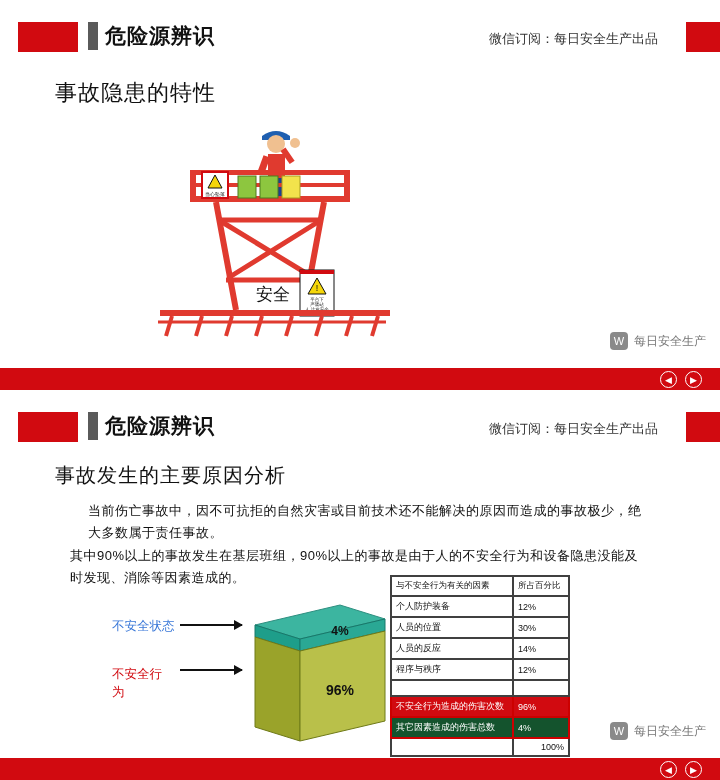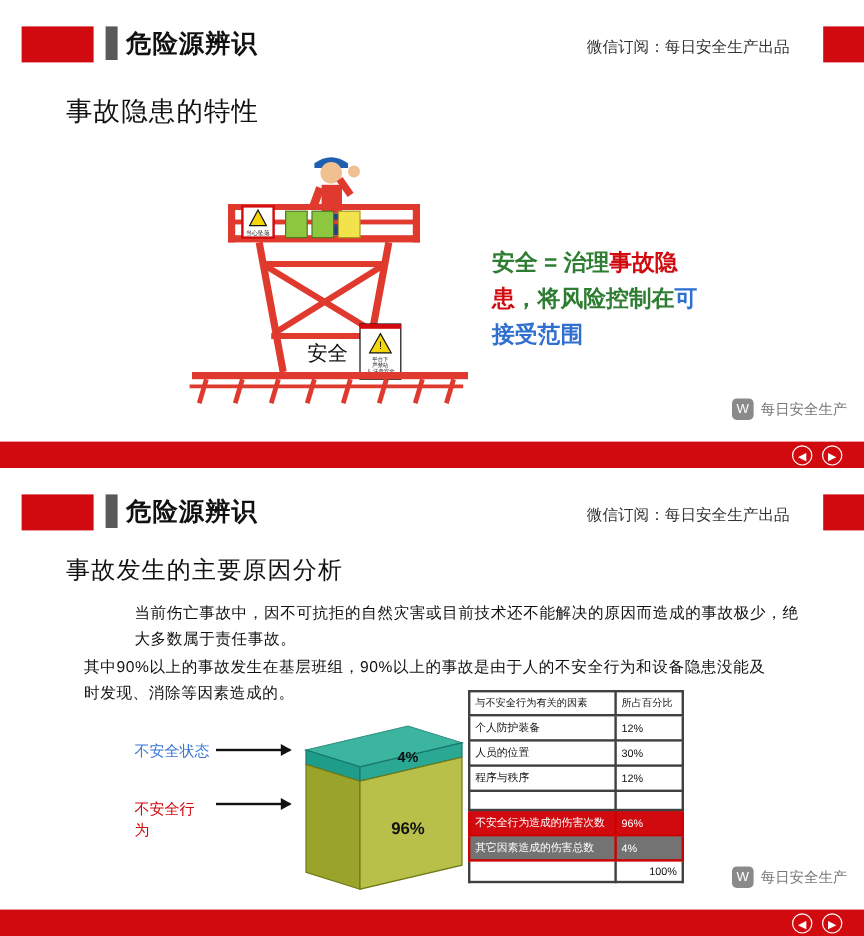--- a/index.html
+++ b/index.html
@@ -78,21 +78,21 @@
   }
 
   
   .s2-title {
     position:absolute; left:55px; top:72px;
     font-size:20px; color:#111; letter-spacing:1px;
   }
   .s2-p {
     position:absolute; font-size:13px; color:#111; line-height:22px; letter-spacing:0.5px;
   }
-  .s2-p1 { left:88px; top:110px; width:560px;margin-left:24px; }
+  .s2-p1 { left:88px; top:110px; width:560px; }
   .s2-p2 { left:70px; top:155px; width:580px; }
 
   .label-state {
     position:absolute; left:112px; top:228px; font-size:12.5px; color:#3a78d8;
   }
   .label-act {
     position:absolute; left:112px; top:275px; font-size:12.5px; color:#d10a10; line-height:18px; width:60px;
   }
   .arrow1 { position:absolute; left:180px; top:234px; width:62px; height:2px; background:#111; }
   .arrow1:after { content:""; position:absolute; right:-1px; top:-4px; border-left:9px solid #111; border-top:5px solid transparent; border-bottom:5px solid transparent; }
@@ -106,21 +106,21 @@
   .tbl {
     position:absolute; left:390px; top:185px; width:180px;
     border-collapse:collapse; font-size:9px; color:#111;
   }
   .tbl td, .tbl th {
     border:2px solid #404040; padding:3px 4px; text-align:left; height:17px;
   }
   .tbl th { background:#ffffff; font-weight:normal; font-size:8.5px; }
   .tbl td.num { width:56px;margin-top:19px; }
   .tbl tr.redrow td { background:#d10a10; color:#fff; border-color:#c00; }
-  .tbl tr.greenrow td { background:#737373; color:#fff; border-color:#c00; }
+  .tbl tr.greenrow td { background:#14532d; color:#fff; border-color:#c00; }
   .tbl tr.totalrow td { background:#fff; color:#111; text-align:right; }
   .tbl tr.blank td { height:16px; background:#fff; }
 
   svg { display:block; }
 </style>
 </head>
 <body>
 
 <div class="slide">
 
@@ -188,23 +188,20 @@
         <line x1="112" y1="206" x2="106" y2="226"></line>
         <line x1="142" y1="206" x2="136" y2="226"></line>
         <line x1="172" y1="206" x2="166" y2="226"></line>
         <line x1="202" y1="206" x2="196" y2="226"></line>
         <line x1="228" y1="206" x2="222" y2="226"></line>
       </g>
       <line x1="8" y1="212" x2="236" y2="212" stroke="#e03a2f" stroke-width="3"></line>
     </svg>
   </div>
 
-  <div class="s1-eq">
-    <span>安全 = 治理</span><span class="red">事故隐患</span><span>，将风险控制在</span><span class="blue">可接受范围</span>
-  </div>
 
   <div class="wechat">
     <span class="wicon">W</span>
     <span>每日安全生产</span>
   </div>
 
   <div class="footer"></div>
   <div class="footer-nav">
     <div class="navbtn">◀</div>
     <div class="navbtn">▶</div>
@@ -253,20 +250,24 @@
     </tr>
     <tr>
       <td>个人防护装备</td>
       <td class="num">12%</td>
     </tr>
     <tr>
       <td>人员的位置</td>
       <td class="num">30%</td>
     </tr>
     <tr>
+      <td>人员的反应</td>
+      <td class="num">14%</td>
+    </tr>
+    <tr>
       <td>程序与秩序</td>
       <td class="num">12%</td>
     </tr>
     <tr class="blank">
       <td></td>
       <td class="num"></td>
     </tr>
     <tr class="redrow">
       <td>不安全行为造成的伤害次数</td>
       <td class="num">96%</td>

